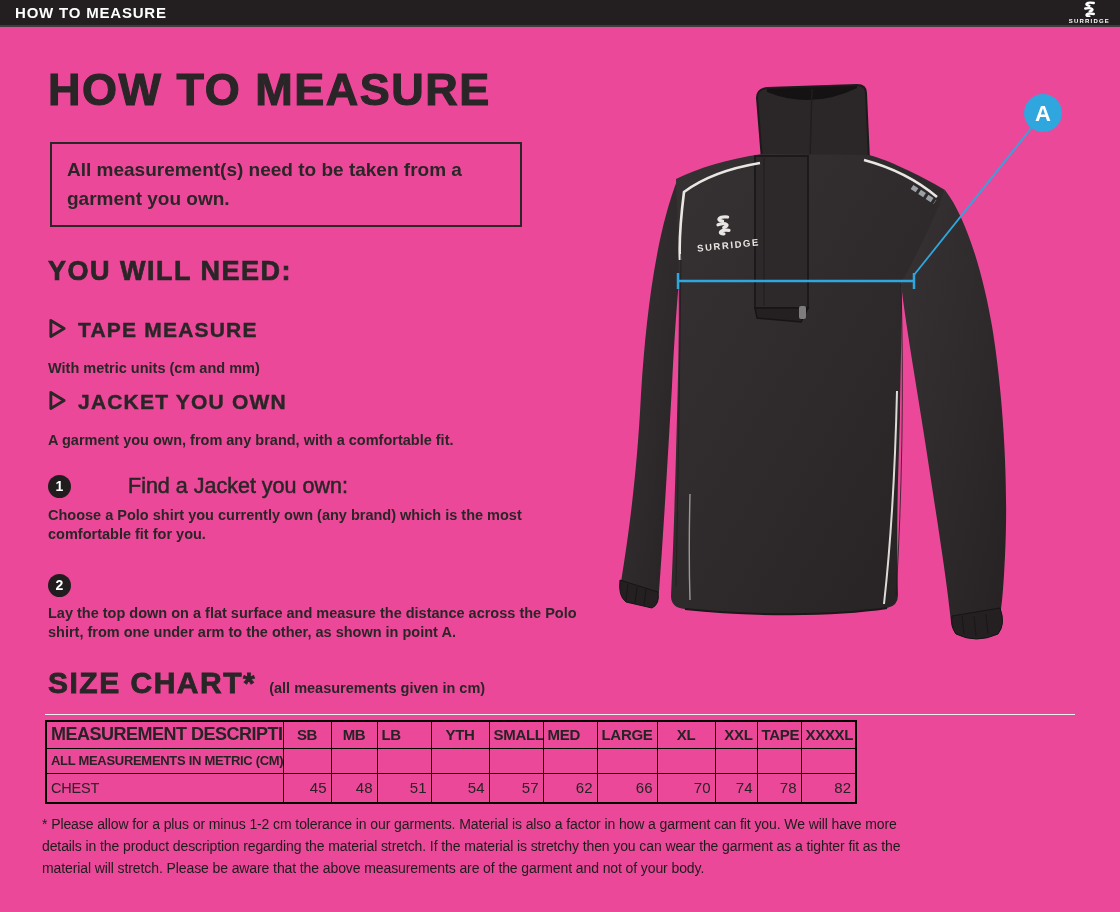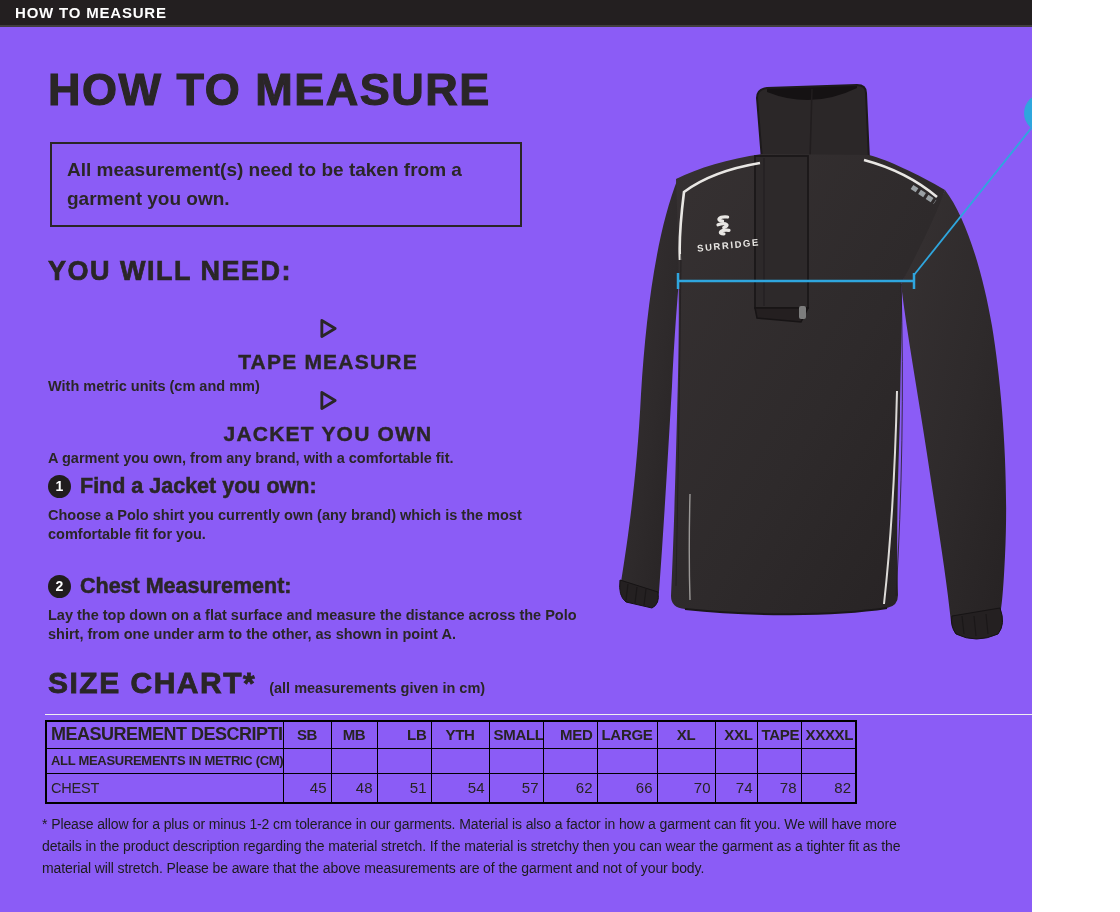--- a/index.html
+++ b/index.html
@@ -1,17 +1,17 @@
 <!DOCTYPE html>
 <html><head>
 <meta charset="utf-8">
 <style>
   * { margin:0; padding:0; box-sizing:border-box; }
   body { background:#fff; font-family:"Liberation Sans", sans-serif; color:#272324; }
-  .canvas { position:relative; width:1032px; height:912px; background:#8b5cf6; overflow:hidden; }
+  .canvas { position:relative; width:1120px; height:912px; background:#ec4899; overflow:hidden; }
 
   
   .topbar { position:absolute; top:0; left:0; width:1120px; height:27px;
             background:#231f20; border-bottom:2px solid #413d3e;
             display:flex; align-items:center; justify-content:space-between; }
   .topbar-title { color:#fff; font-size:15px; font-weight:700; letter-spacing:.8px;
                   padding-left:15px; }
   .topbar-logo { display:flex; flex-direction:column; align-items:center;
                  padding-right:10px; line-height:1; }
   .topbar-brand { color:#fff; font-size:6px; font-weight:700; letter-spacing:1.2px; margin-top:1px; }
@@ -22,33 +22,33 @@
   .notice { position:absolute; left:50px; top:142px; width:472px;
             border:2px solid #2a2627; padding:12px 15px;
             font-size:19px; font-weight:700; line-height:1.5; color:#2a2627; }
   .h2 { position:absolute; left:48px; font-size:27px; font-weight:700;
         letter-spacing:1.5px; color:#2a2627; -webkit-text-stroke:.7px #2a2627; white-space:nowrap; }
   .h2.ywn { top:256px; }
 
   .need-item { position:absolute; left:48px; width:560px; }
   .need-item.n0 { top:318px; }
   .need-item.n1 { top:390px; }
-  .need-head { display:flex; align-items:center; gap:11px;flex-direction:column; }
+  .need-head { display:flex; gap:11px; }
   .tri { width:19px; height:21px; flex:0 0 auto; }
   .need-title { font-size:21px; font-weight:700; letter-spacing:1.2px; color:#2a2627;
                 -webkit-text-stroke:.4px #2a2627; }
-  .need-desc { margin-top:4px; font-size:14.5px; font-weight:700; color:#2a2627; }
+  .need-desc { margin-top:18px; font-size:14.5px; font-weight:700; color:#2a2627; }
 
   .step { position:absolute; left:48px; width:545px; }
   .step.s0 { top:474px; }
   .step.s1 { top:574px; }
   .step-head { display:flex; align-items:center; gap:9px; }
   .step-num { width:23px; height:23px; border-radius:50%; background:#211d1e; color:#fff;
               font-size:14px; font-weight:700; text-align:center; line-height:23px; flex:0 0 auto; }
-  .step-title { font-size:21.5px; font-weight:700; color:#2a2627; -webkit-text-stroke:.5px #2a2627; }
+  .step-title { font-size:21.5px; font-weight:400; color:#2a2627;margin-left:48px; -webkit-text-stroke:.5px #2a2627; }
   .step-desc { margin-top:7px; font-size:14.5px; font-weight:700; line-height:1.32; color:#2a2627; }
 
   .sc-head { position:absolute; left:48px; top:666px; display:flex; align-items:baseline; gap:13px; }
   .sc-title { font-size:30px; font-weight:700; letter-spacing:1.5px; color:#2a2627;
               -webkit-text-stroke:.8px #2a2627; }
   .sc-sub { font-size:14.5px; font-weight:700; color:#2a2627; }
 
   .faint-rule { position:absolute; left:45px; top:714px; width:1030px; height:1px; background:#f0f0f0; }
 
   
@@ -56,21 +56,21 @@
                 table-layout:fixed; width:810px; }
   .size-table td, .size-table th { border:1.5px solid #000; padding:0 4px; overflow:hidden;
                                    white-space:nowrap; }
   .size-table { border:2px solid #000; }
   .size-table thead th { height:27px; font-size:15px; font-weight:700; letter-spacing:-.3px; }
   .size-table thead th.desc { font-size:18px; text-align:left; letter-spacing:-.5px; }
   .size-table tr.metric td { height:25px; font-size:13px; font-weight:700; text-align:left;
                              letter-spacing:-.3px;margin-top:9px; }
   .size-table tr.vals td { height:30px; font-size:15px; text-align:right; }
   .size-table tr.vals td.desc { font-size:14.5px; text-align:left; letter-spacing:-.2px; }
-  .size-table th.c3, .size-table th.c6 { text-align:right; }
+  .size-table th.c3, .size-table th.c6 { text-align:left; }
   .size-table th.c9 { text-align:right; }
 
   .footnote { position:absolute; left:42px; top:813px; width:882px; font-size:14px;
               line-height:1.58; color:#1c1c1c; letter-spacing:-.1px; }
 
   
   .jacket-wrap { position:absolute; left:596px; top:56px; width:530px; height:630px; }
 </style>
 </head>
 <body>
@@ -123,21 +123,20 @@
     <div class="step-head">
       <span class="step-num">1</span>
       <span class="step-title">Find a Jacket you own:</span>
     </div>
     <div class="step-desc">Choose a Polo shirt you currently own (any brand) which is the most comfortable fit for you.</div>
   </div>
 
   <div class="step s1">
     <div class="step-head">
       <span class="step-num">2</span>
-      <span class="step-title">Chest Measurement:</span>
     </div>
     <div class="step-desc">Lay the top down on a flat surface and measure the distance across the Polo shirt, from one under arm to the other, as shown in point A.</div>
   </div>
 
   <div class="sc-head">
     <span class="sc-title">SIZE CHART*</span>
     <span class="sc-sub">(all measurements given in cm)</span>
   </div>
 
   <div class="faint-rule"></div>

